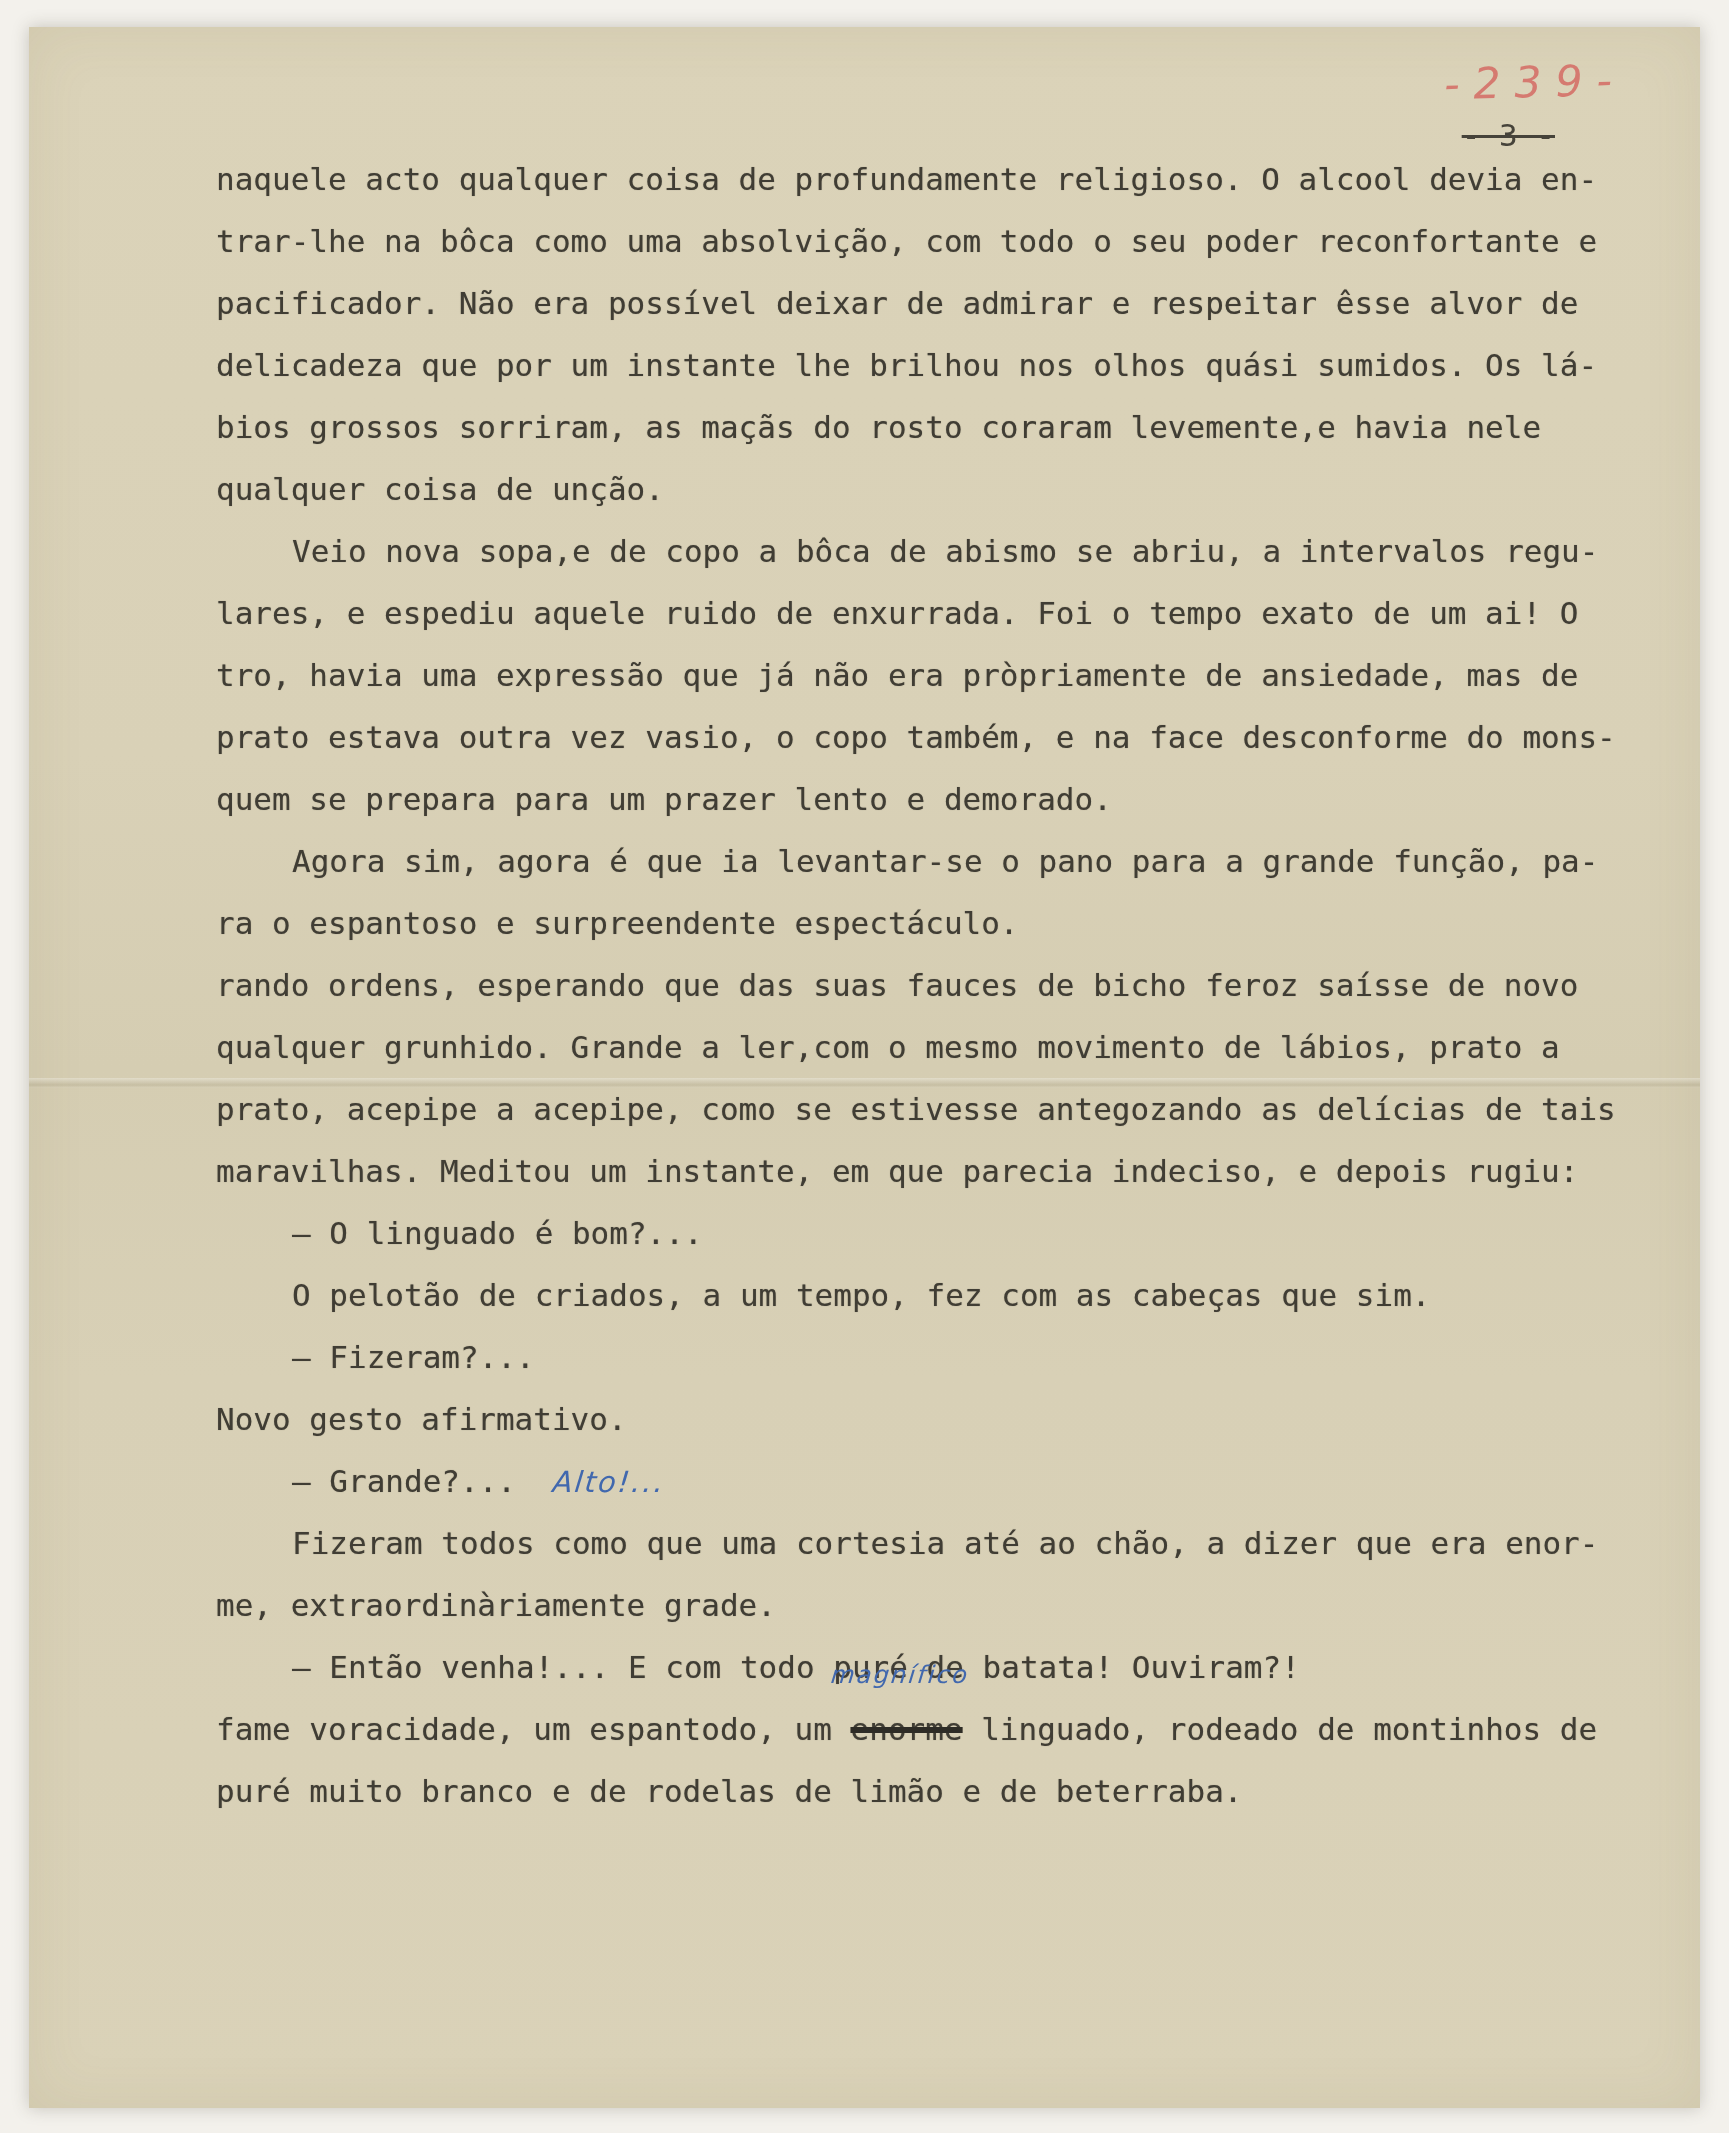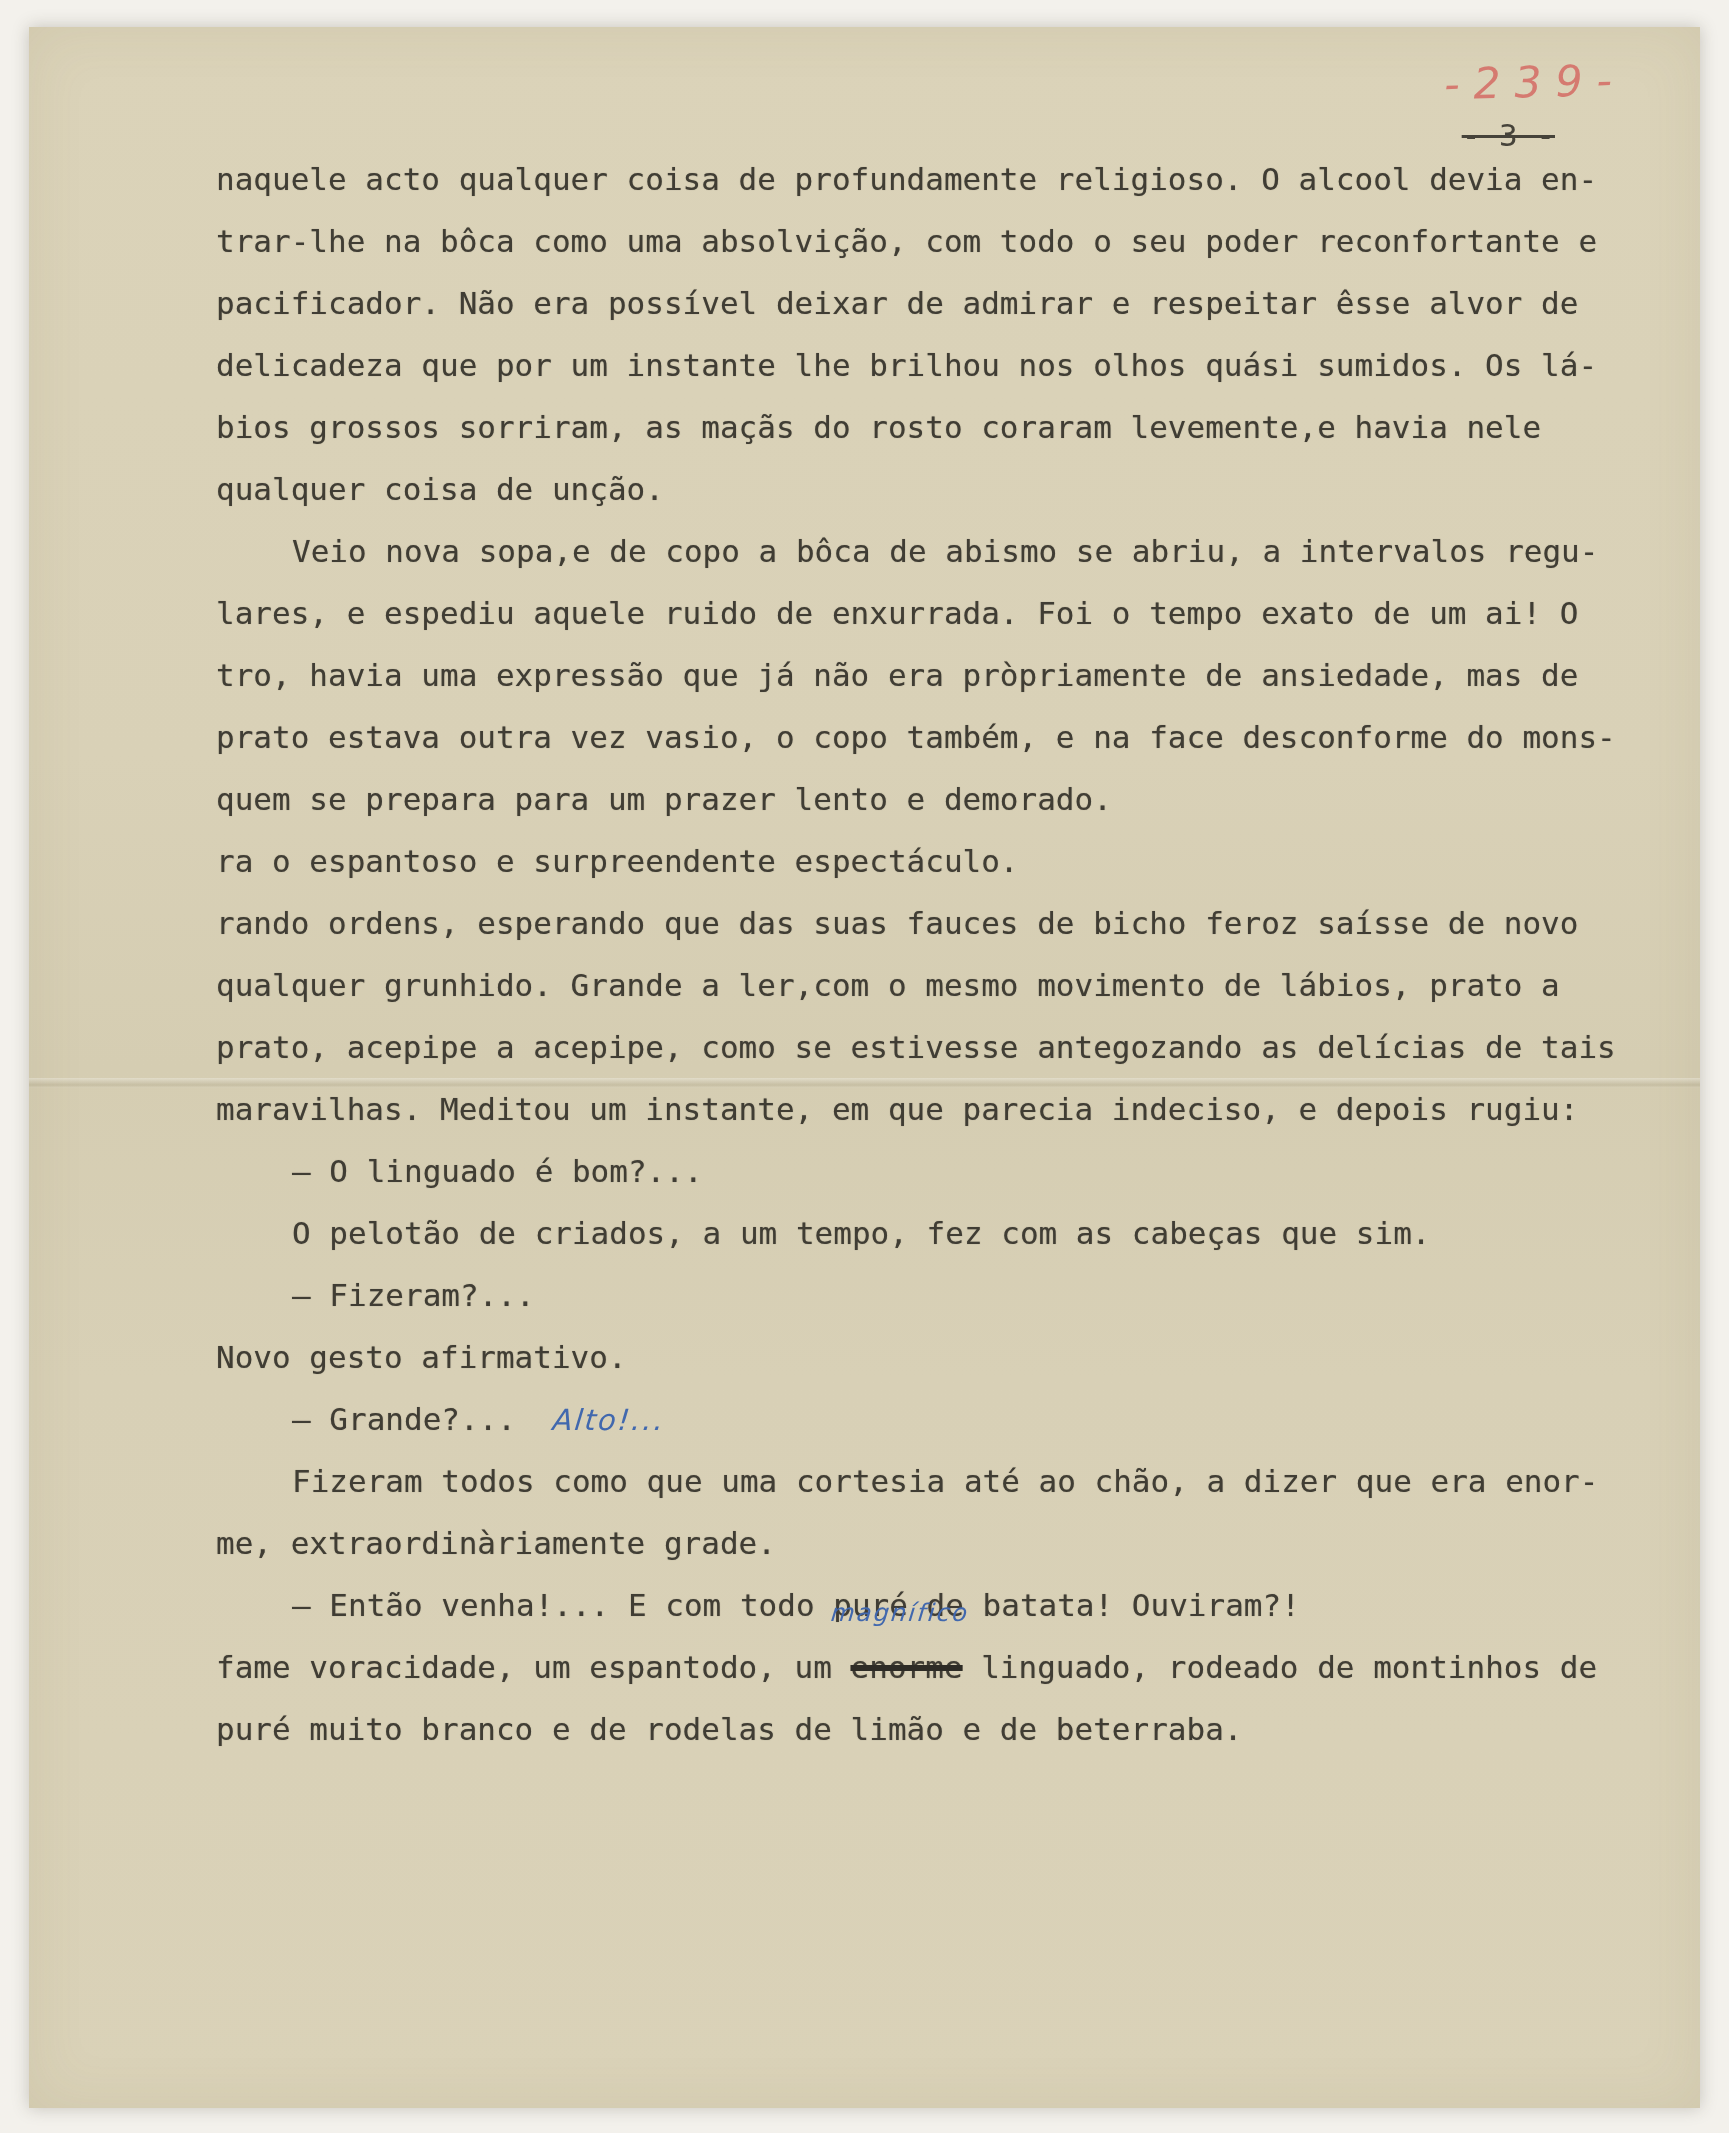--- a/index.html
+++ b/index.html
@@ -124,20 +124,21 @@
     <div class="line"><span>trar-lhe na bôca como uma absolvição, com todo o seu poder reconfortante e</span></div>
     <div class="line"><span>pacificador. Não era possível deixar de admirar e respeitar êsse alvor de</span></div>
     <div class="line"><span>delicadeza que por um instante lhe brilhou nos olhos quási sumidos. Os lá-</span></div>
     <div class="line"><span>bios grossos sorriram, as maçãs do rosto coraram levemente,e havia nele</span></div>
     <div class="line"><span>qualquer coisa de unção.</span></div>
     <div class="line indent"><span>Veio nova sopa,e de copo a bôca de abismo se abriu, a intervalos regu-</span></div>
     <div class="line"><span>lares, e espediu aquele ruido de enxurrada. Foi o tempo exato de um ai! O</span></div>
     <div class="line"><span>tro, havia uma expressão que já não era pròpriamente de ansiedade, mas de</span></div>
     <div class="line"><span>prato estava outra vez vasio, o copo também, e na face desconforme do mons-</span></div>
     <div class="line"><span>quem se prepara para um prazer lento e demorado.</span></div>
+    <div class="line indent"><span>Agora sim, agora é que ia levantar-se o pano para a grande função, pa-</span></div>
     <div class="line"><span>ra o espantoso e surpreendente espectáculo.</span></div>
     <div class="line"><span>rando ordens, esperando que das suas fauces de bicho feroz saísse de novo</span></div>
     <div class="line"><span>qualquer grunhido. Grande a ler,com o mesmo movimento de lábios, prato a</span></div>
     <div class="line"><span>prato, acepipe a acepipe, como se estivesse antegozando as delícias de tais</span></div>
     <div class="line"><span>maravilhas. Meditou um instante, em que parecia indeciso, e depois rugiu:</span></div>
     <div class="line indent"><span>— O linguado é bom?...</span></div>
     <div class="line indent"><span>O pelotão de criados, a um tempo, fez com as cabeças que sim.</span></div>
     <div class="line indent"><span>— Fizeram?...</span></div>
     <div class="line"><span>Novo gesto afirmativo.</span></div>
     <div class="line indent"><span>— Grande?...  </span><span class="hand">Alto!...</span></div>

